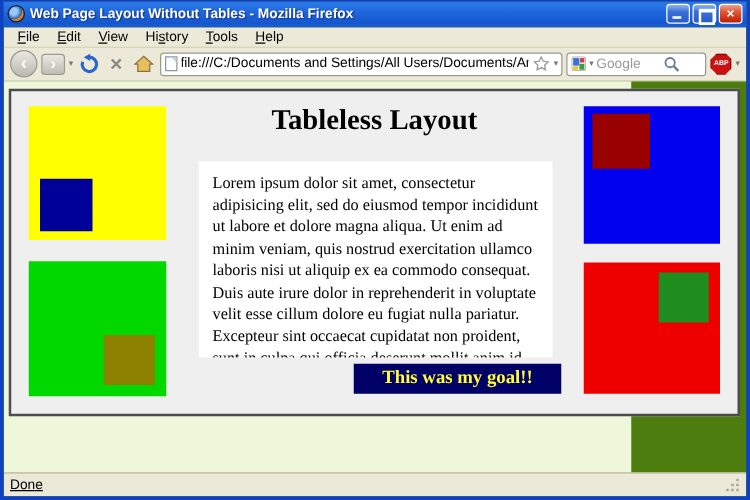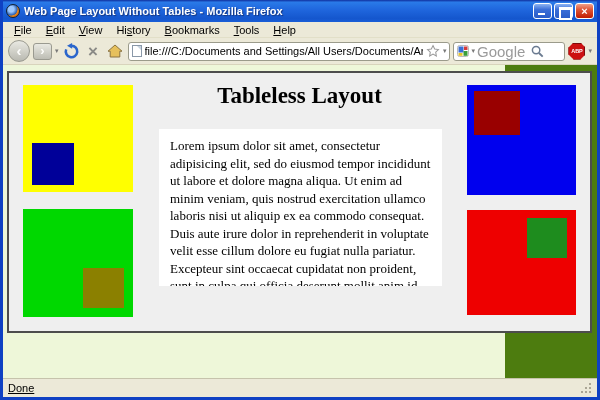--- a/index.html
+++ b/index.html
@@ -41,21 +41,21 @@
   .tool-ico { width:19px; height:19px; flex:none; display:flex; align-items:center; justify-content:center; }
   .stop-x { color:#8a8a86; font-size:17px; font-weight:bold; line-height:17px; }
   .urlbar { flex:1; height:19px; background:#fff; border:1px solid #9b9b8b; border-radius:3px;
     display:flex; align-items:center; padding:0 3px; gap:3px; overflow:hidden; min-width:0; }
   .page-ico { width:10px; height:12px; background:#fff; border:1px solid #8a98a8; flex:none; position:relative; }
   .page-ico::after { content:""; position:absolute; right:0; top:0; border-style:solid; border-width:0 4px 4px 0; border-color:transparent #c6d2de transparent transparent; }
   .url-input { flex:1; border:none; outline:none; font-size:11px; color:#000; font-family:"Liberation Sans",sans-serif;
     white-space:nowrap; overflow:hidden; min-width:0; background:transparent; }
   .searchbox { width:112px; height:19px; background:#fff; border:1px solid #9b9b8b; border-radius:3px;
     display:flex; align-items:center; padding:0 3px; gap:2px; flex:none; }
-  .search-input { width:52px; border:none; outline:none; font-size:15px; font-family:"Liberation Sans",sans-serif; background:transparent; }
+  .search-input { width:52px; border:none; outline:none; font-size:11px; font-family:"Liberation Sans",sans-serif; background:transparent; }
   .search-input::placeholder { color:#9a9a9a; }
   .g-ico { width:12px; height:12px; flex:none; position:relative; }
   .abp { width:17px; height:17px; flex:none; background:#cc1111; border:1px solid #7d0a0a;
     clip-path:polygon(30% 0,70% 0,100% 30%,100% 70%,70% 100%,30% 100%,0 70%,0 30%);
     color:#fff; font-size:5.5px; font-weight:bold; display:flex; align-items:center; justify-content:center; }
 
   
   .viewport { position:absolute; left:0; top:65px; width:502px; height:313px; }
   .frame { position:absolute; left:4px; top:6px; width:585px; height:262px;
     border:2px solid #4d4d4d; background:#efefef; }
@@ -87,21 +87,20 @@
       <span class="winbtn max"></span>
       <span class="winbtn close">×</span>
     </span>
   </div>
 
   <div class="menubar">
     <span class="menu-item"><u>F</u>ile</span>
     <span class="menu-item"><u>E</u>dit</span>
     <span class="menu-item"><u>V</u>iew</span>
     <span class="menu-item">Hi<u>s</u>tory</span>
-    <span class="menu-item"><u>B</u>ookmarks</span>
     <span class="menu-item"><u>T</u>ools</span>
     <span class="menu-item"><u>H</u>elp</span>
   </div>
 
   <div class="toolbar">
     <span class="nav-back">‹</span>
     <span class="nav-fwd">›</span>
     <span class="mini-drop">▾</span>
     <span class="tool-ico">
       <svg width="17" height="17" viewBox="0 0 16 16">
@@ -158,20 +157,21 @@
 
       <div class="cbox" style="left: 458px; top: 12px; width: 109px; height: 110px; background: rgb(0, 0, 238);">
         <div class="inner" style="left: 7px; top: 6px; width: 46px; height: 44px; background: rgb(153, 0, 0);"></div>
       </div>
 
       <div class="cbox" style="left: 458px; top: 137px; width: 109px; height: 105px; background: rgb(238, 0, 0);">
         <div class="inner" style="left: 60px; top: 8px; width: 40px; height: 40px; background: rgb(30, 140, 30);"></div>
       </div>
 
       <div class="textbox">Lorem ipsum dolor sit amet, consectetur adipisicing elit, sed do eiusmod tempor incididunt ut labore et dolore magna aliqua. Ut enim ad minim veniam, quis nostrud exercitation ullamco laboris nisi ut aliquip ex ea commodo consequat. Duis aute irure dolor in reprehenderit in voluptate velit esse cillum dolore eu fugiat nulla pariatur. Excepteur sint occaecat cupidatat non proident, sunt in culpa qui officia deserunt mollit anim id est laborum.</div>
+      <div class="goal" style="background: rgb(0, 0, 102); color: rgb(255, 255, 51);">This was my goal!!</div>
     </div>
   </div>
 
   <div class="statusbar">
     <span class="status-text">Done</span>
     <svg class="grip" viewBox="0 0 12 12">
       <rect x="9" y="9" width="2" height="2" fill="#aaa696"></rect>
         <rect x="9" y="5" width="2" height="2" fill="#aaa696"></rect>
       <rect x="5" y="9" width="2" height="2" fill="#aaa696"></rect>
         <rect x="9" y="1" width="2" height="2" fill="#aaa696"></rect>

